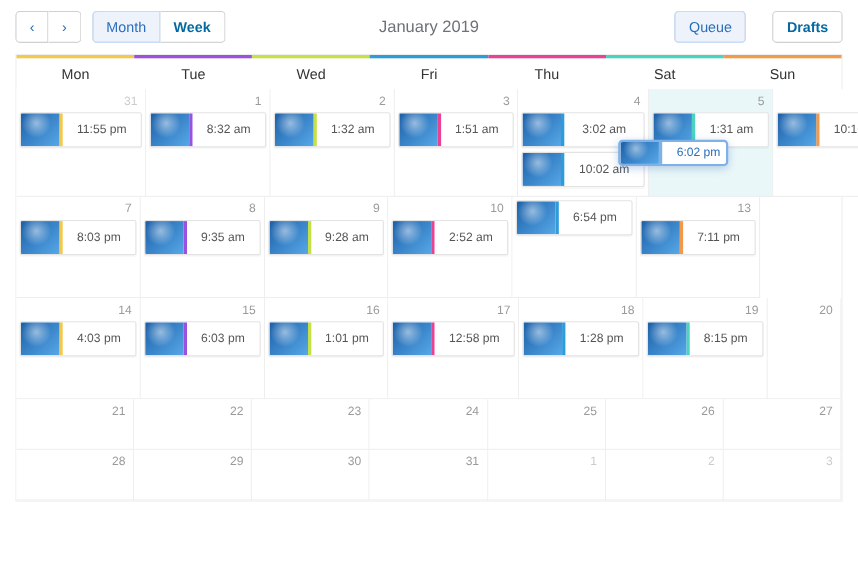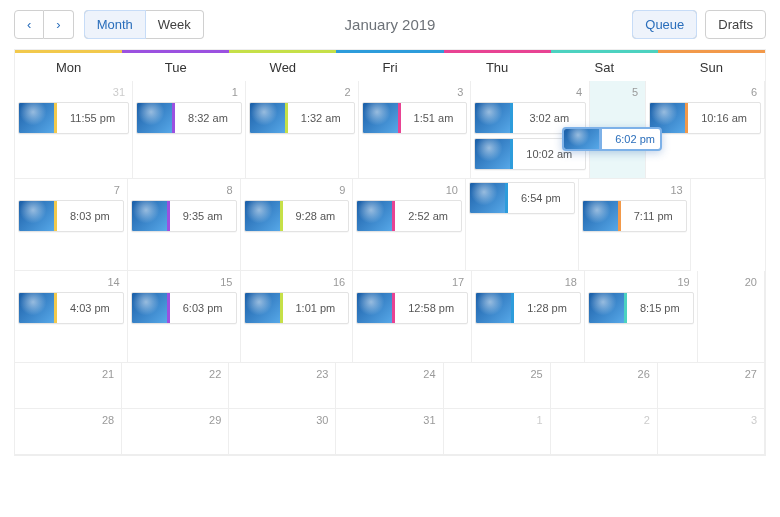--- a/index.html
+++ b/index.html
@@ -4,25 +4,25 @@
 <style>
   * { box-sizing: border-box; margin: 0; padding: 0; }
   body { font-family: -apple-system, Helvetica, Arial, sans-serif; background: #fff; width: 780px; height: 517px; overflow: hidden; font-size: 13px; color: #333; }
   .toolbar { display: flex; align-items: center; padding: 10px 14px; position: relative; }
   .btn { border: 1px solid #d0d0d0; background: #fff; color: #2a6ebb; padding: 6px 12px; cursor: pointer; font-size: 13px; }
   .btn-group { display: flex; }
   .btn-group .btn:first-child { border-radius: 4px 0 0 4px; }
   .btn-group .btn:last-child { border-radius: 0 4px 4px 0; border-left: none; }
   .btn-solo { border-radius: 4px; }
   .btn.active { background: #eef3fb; outline:1px solid #c7dcf7; outline-offset:-1px; }
-  .btn.muted { color: #404040; }
+  .btn.muted { color: #0369a1; font-weight: bold; }
   .nav-arrows { margin-right: 10px; }
   .title { position: absolute; left: 0; right: 0; text-align: center; color: #6d7278; font-size: 15px; pointer-events: none; }
   .spacer { flex: 1; }
-  .right-group { display: flex; gap: 8px; }
+  .right-group { display: flex; gap: 24px; }
 
   .calendar { margin: 0 14px; border: 1px solid #eee; }
   .head-row { display: grid; grid-template-columns: repeat(7, 1fr); }
   .head-cell { text-align: center; padding: 7px 0 6px; font-size: 13px; color: #333; border-top: 3px solid; position: relative; }
   .body { }
   .week-row { display: grid; grid-template-columns: repeat(7, 1fr); }
   .day-cell { border: 1px solid #eee; border-left: none; border-top: none; min-height: 92px; padding: 3px 3px 4px; position: relative; background: #fff; }
   .week-row .day-cell:first-child { }
   .date-num { text-align: right; font-size: 11px; color: #9a9a9a; padding: 2px 4px 4px; }
   .date-num.muted { color: #ccc; }
@@ -111,20 +111,25 @@
             <div class="time">3:02 am</div>
           </div>
           <div class="event">
             <div class="thumb"></div>
             <div class="bar" style="background: rgb(45, 156, 219);"></div>
             <div class="time">10:02 am</div>
           </div>
         </div>
         <div class="day-cell today">
           <div class="date-num">5</div>
+          <div class="event">
+            <div class="thumb"></div>
+            <div class="bar" style="background: rgb(76, 210, 192);"></div>
+            <div class="time">1:31 am</div>
+          </div>
           <div class="event dragging">
             <div class="thumb"></div>
             <div class="bar" style="background: rgb(125, 177, 232);"></div>
             <div class="time">6:02 pm</div>
           </div>
         </div>
         <div class="day-cell">
           <div class="date-num">6</div>
           <div class="event">
             <div class="thumb"></div>

